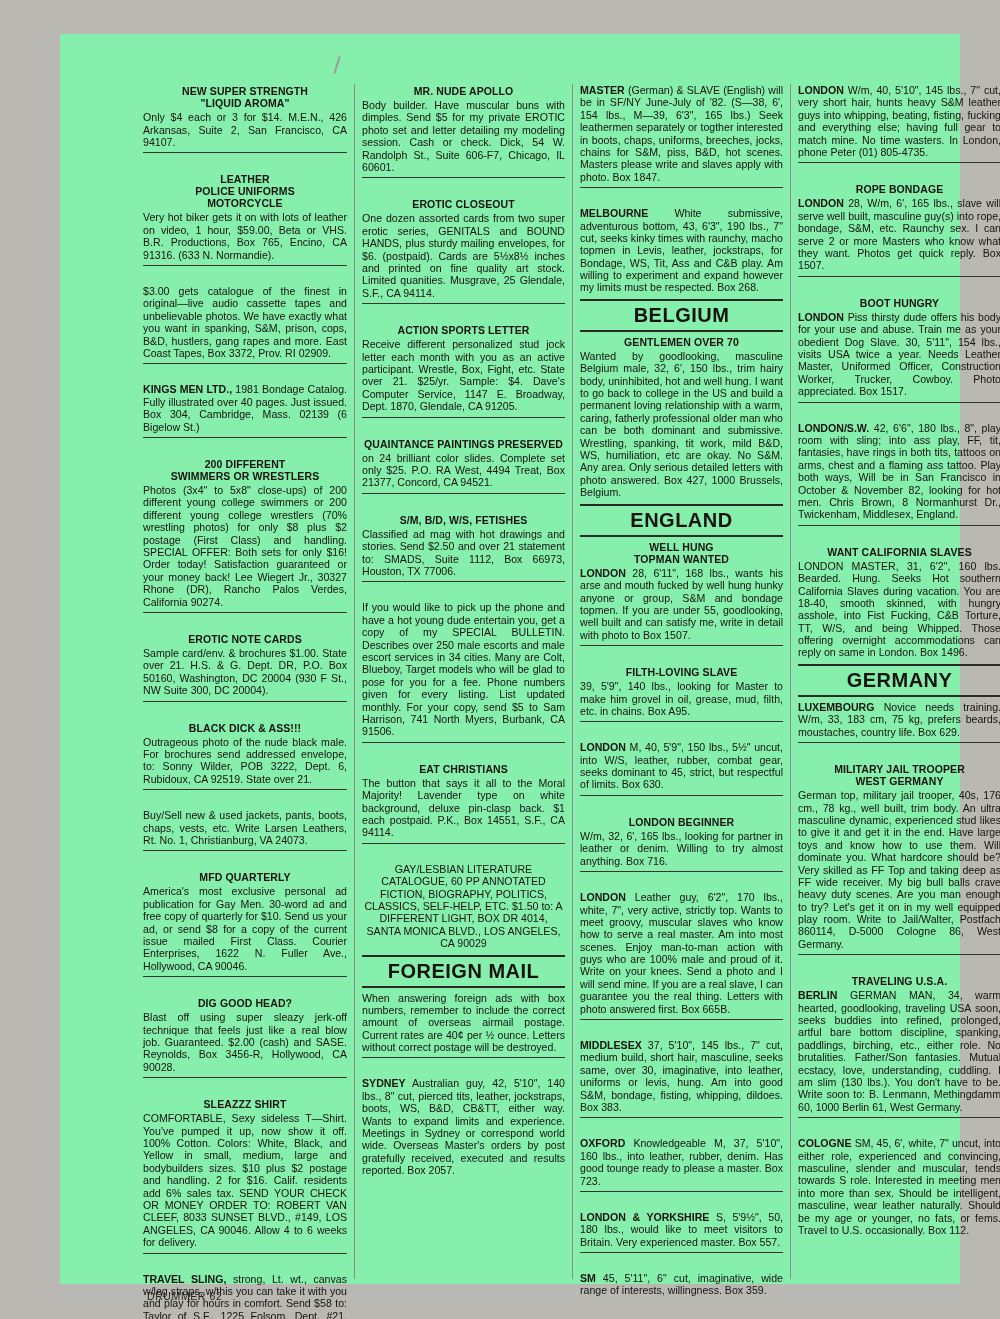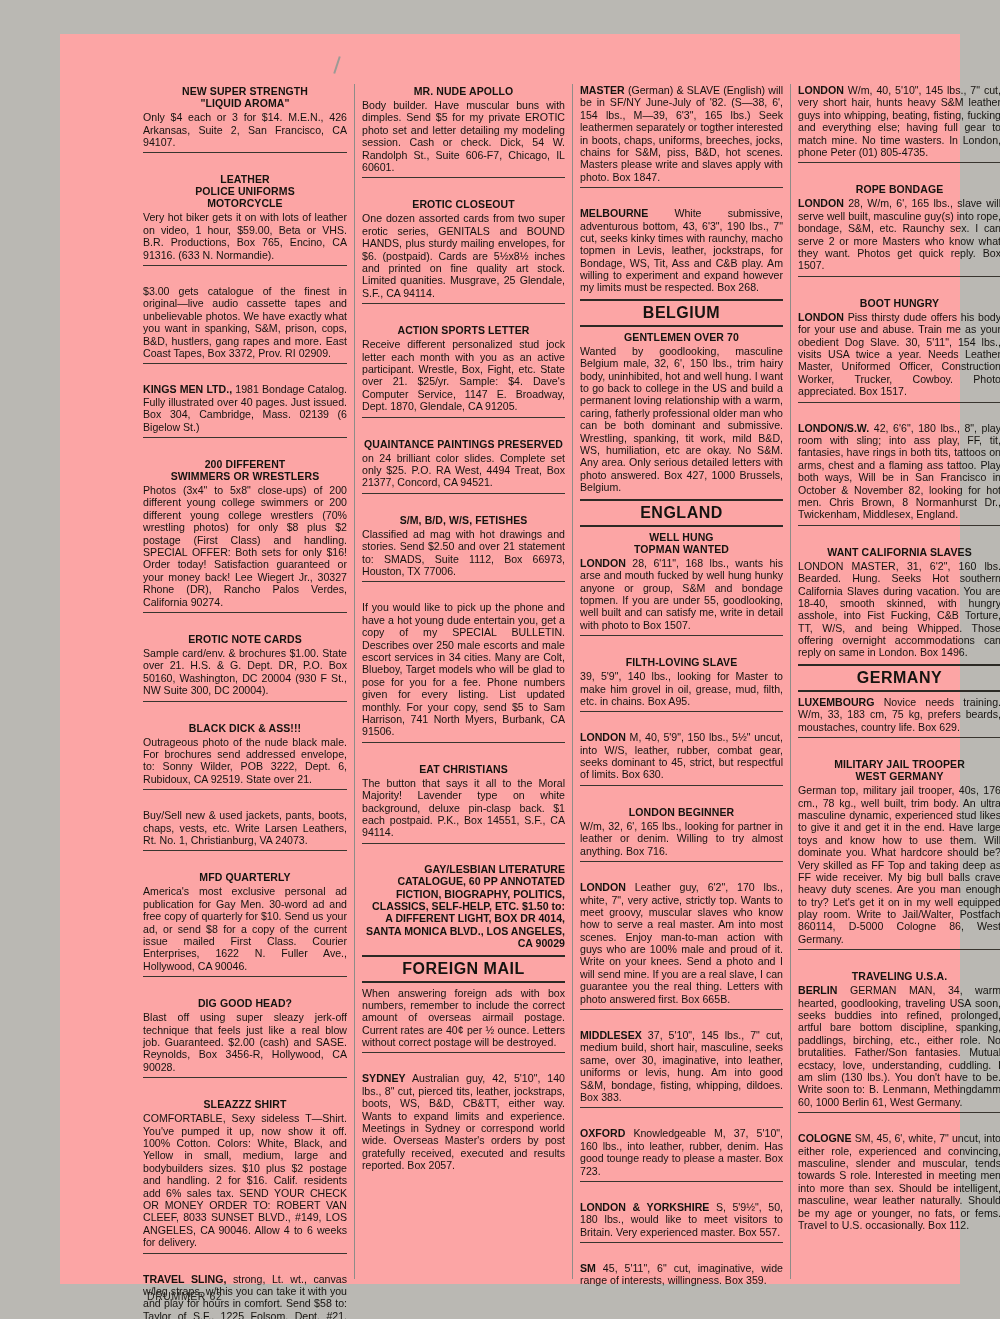--- a/index.html
+++ b/index.html
@@ -19,21 +19,21 @@
     height: 1319px;
     background: #bab8b3;
     overflow: hidden;
   }
   .paper {
     position: absolute;
     left: 60px;
     top: 34px;
     width: 900px;
     height: 1250px;
-    background: #fca5a5;
+    background: #86efac;
   }
   .columns {
     position: absolute;
     left: 76px;
     top: 50px;
     width: 872px;
     height: 1195px;
     display: flex;
     gap: 0;
   }
@@ -64,34 +64,34 @@
   .ad-body {
     font-size: 10.6px;
     line-height: 1.17;
     text-align: justify;
     text-justify: inter-word;
     hyphens: none;
     margin: 0 0 2px 0;
   }
   .ad-body b { font-weight: bold; }
   .section-head {
-    font-size: 16px;
+    font-size: 20px;
     font-weight: bold;
     text-align: center;
     letter-spacing: 0.5px;
     padding: 3px 0 3px 0;
     border-top: 2px solid #2c2a25;
     border-bottom: 2px solid #2c2a25;
     margin: 5px 0 4px 0;
   }
   .bold-block {
     font-size: 10.6px;
     line-height: 1.17;
-    font-weight: bold;
-    text-align: right;
+    font-weight: normal;
+    text-align: center;
     margin: 0 0 3px 0;
   }
   .footer {
     position: absolute;
     left: 87px;
     top: 1256px;
     font-size: 10.5px;
     letter-spacing: 0.6px;
     color: #26241f;
   }

